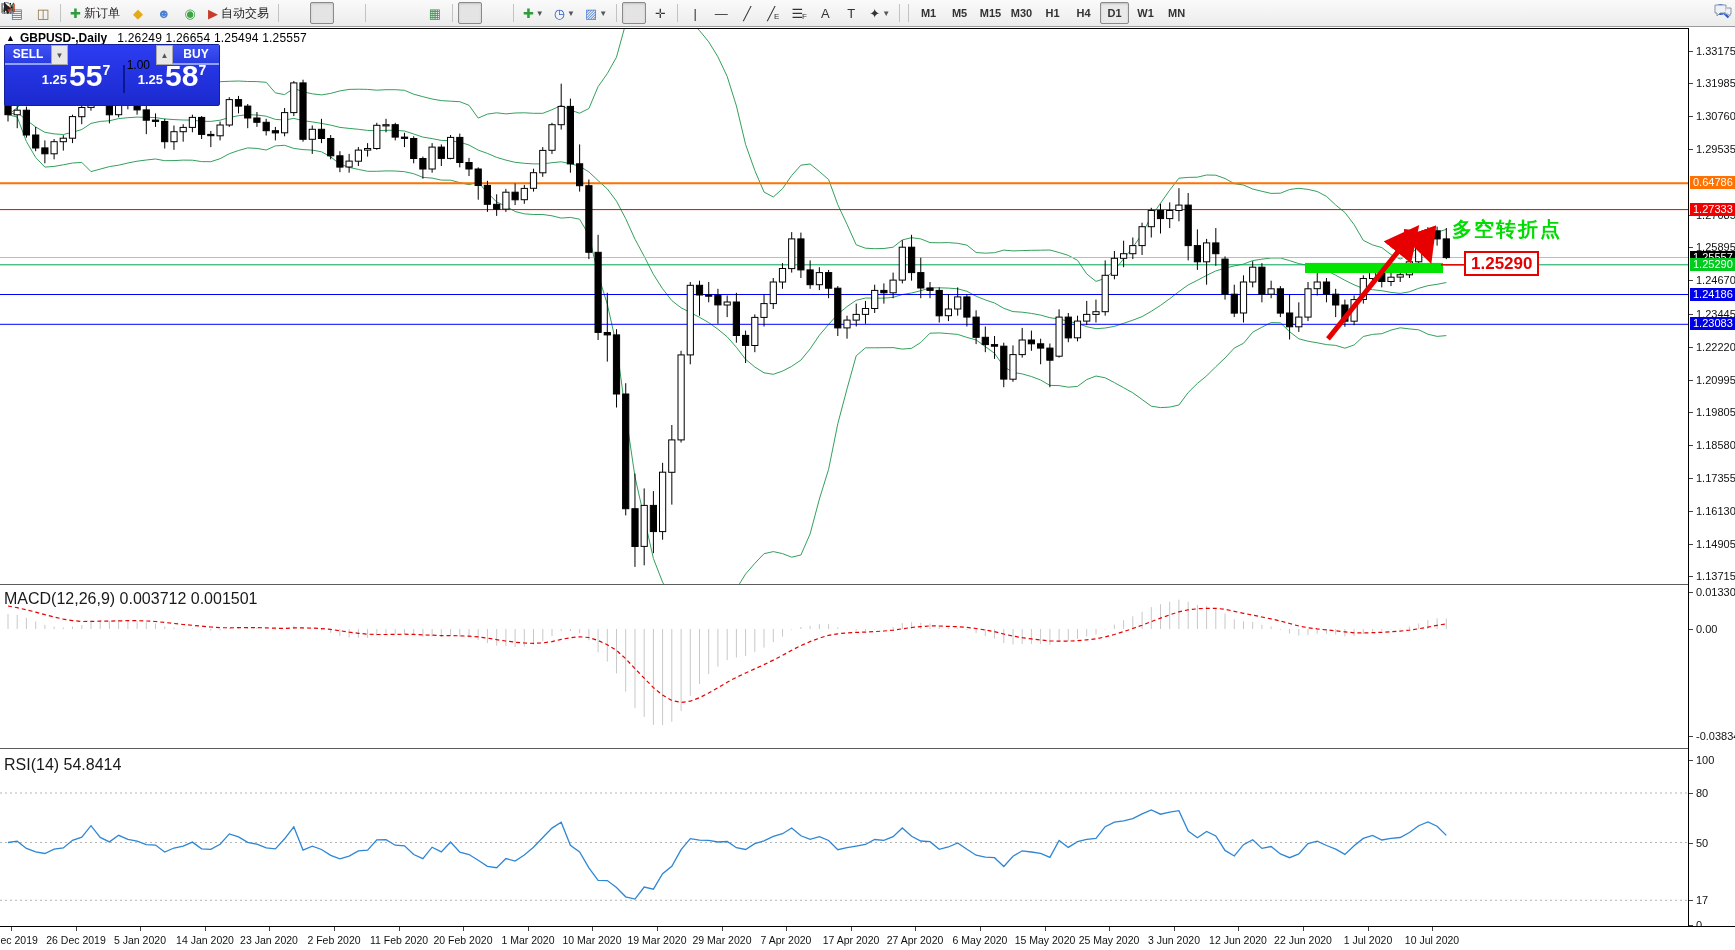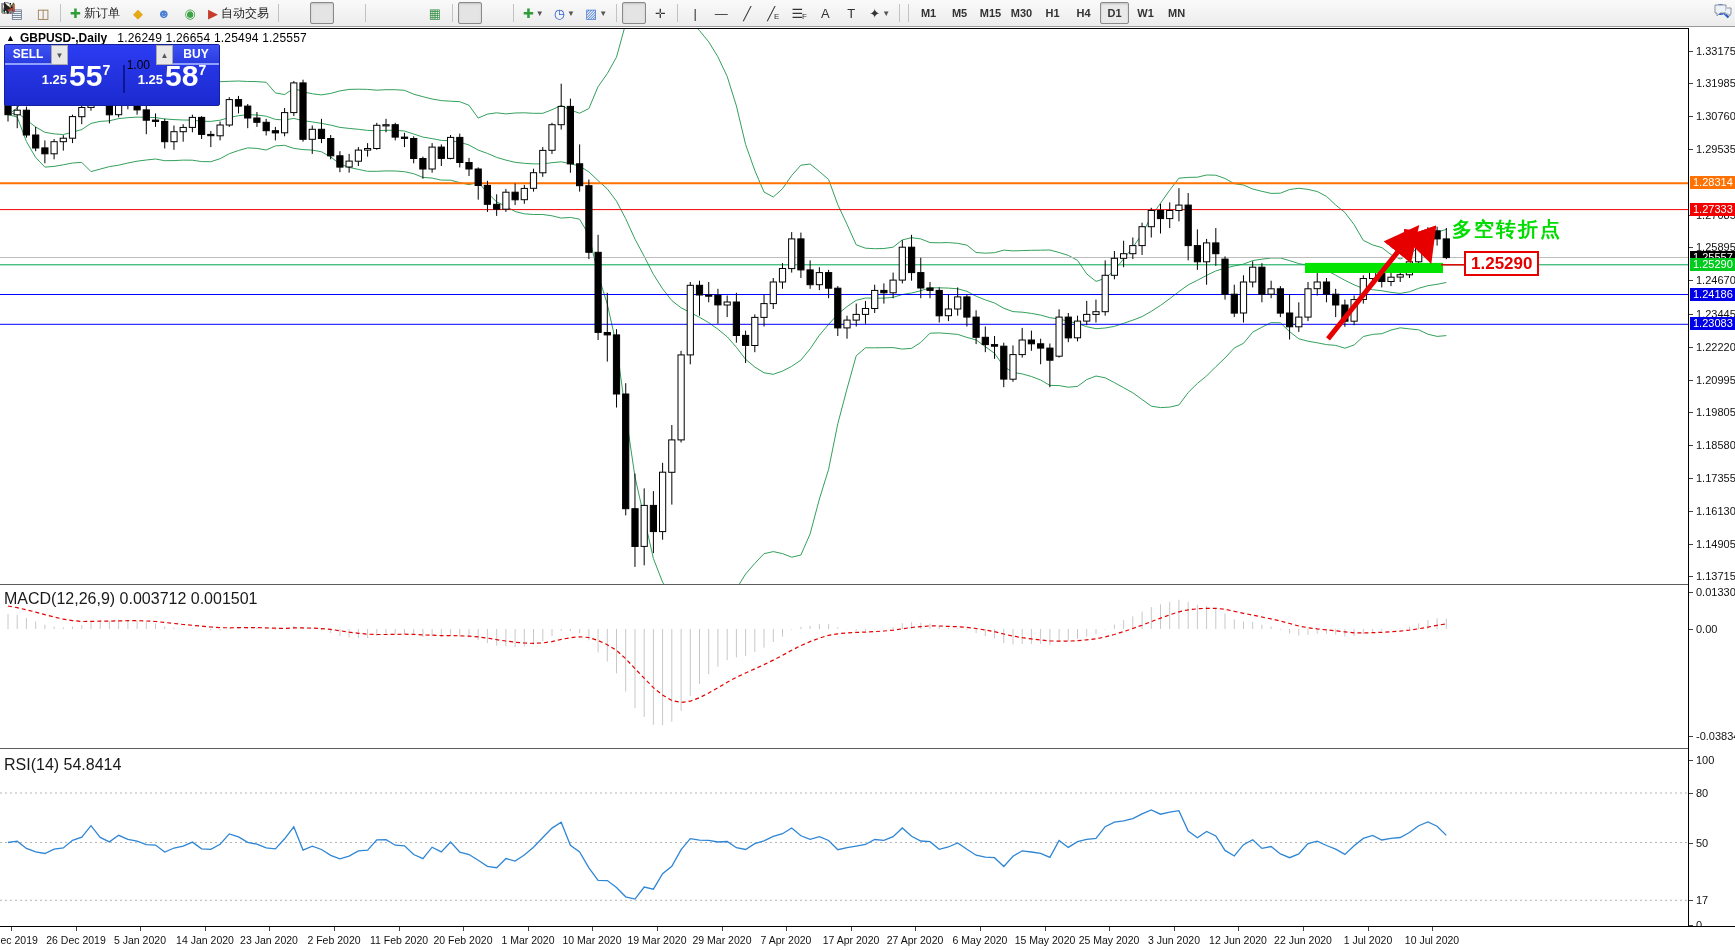--- a/index.html
+++ b/index.html
@@ -794,21 +794,21 @@
       <div class="axis-lab" style="top: 417px;">1.18580</div>
       <div class="axis-tick" style="top: 450px;"></div>
       <div class="axis-lab" style="top: 450px;">1.17355</div>
       <div class="axis-tick" style="top: 483px;"></div>
       <div class="axis-lab" style="top: 483px;">1.16130</div>
       <div class="axis-tick" style="top: 516px;"></div>
       <div class="axis-lab" style="top: 516px;">1.14905</div>
       <div class="axis-tick" style="top: 548px;"></div>
       <div class="axis-lab" style="top: 548px;">1.13715</div>
       <div class="axis-badge" style="top: 223px; background: rgb(0, 0, 0); color: rgb(255, 255, 255);">1.25557</div>
-      <div class="axis-badge" style="top: 148px; background: rgb(255, 113, 0); color: rgb(255, 255, 255);">1.28314</div>
+      <div class="axis-badge" style="top: 148px; background: rgb(255, 113, 0); color: rgb(255, 255, 255);">0.64786</div>
       <div class="axis-badge" style="top: 175px; background: rgb(242, 0, 0); color: rgb(255, 255, 255);">1.27333</div>
       <div class="axis-badge" style="top: 230px; background: rgb(0, 204, 30); color: rgb(255, 255, 255);">1.25290</div>
       <div class="axis-badge" style="top: 260px; background: rgb(0, 0, 232); color: rgb(255, 255, 255);">1.24186</div>
       <div class="axis-badge" style="top: 289px; background: rgb(0, 0, 232); color: rgb(255, 255, 255);">1.23083</div>
       <div class="axis-tick" style="top: 564px;"></div>
       <div class="axis-lab" style="top: 564px;">0.013301</div>
       <div class="axis-tick" style="top: 601px;"></div>
       <div class="axis-lab" style="top: 601px;">0.00</div>
       <div class="axis-tick" style="top: 708px;"></div>
       <div class="axis-lab" style="top: 708px;">-0.038343</div>

